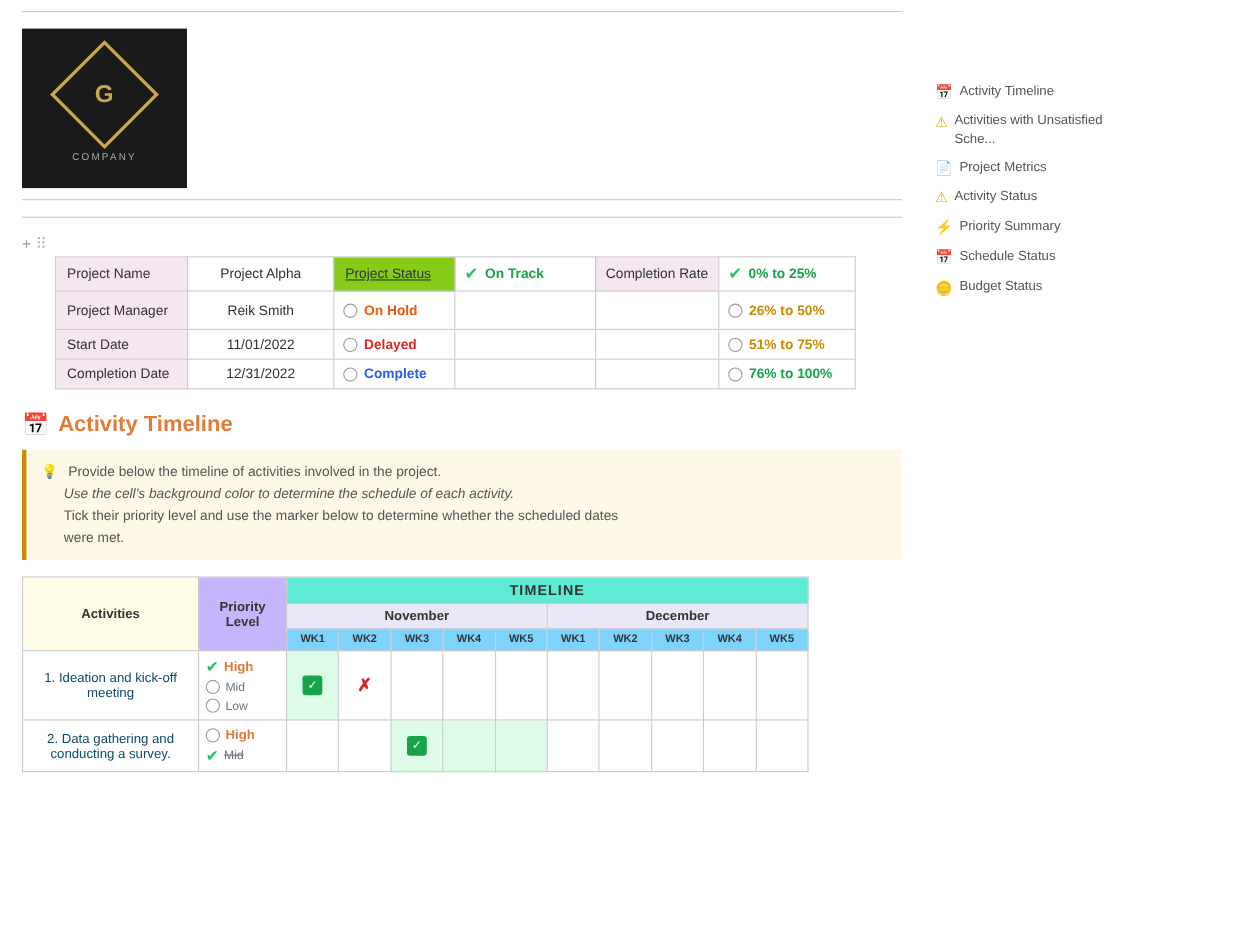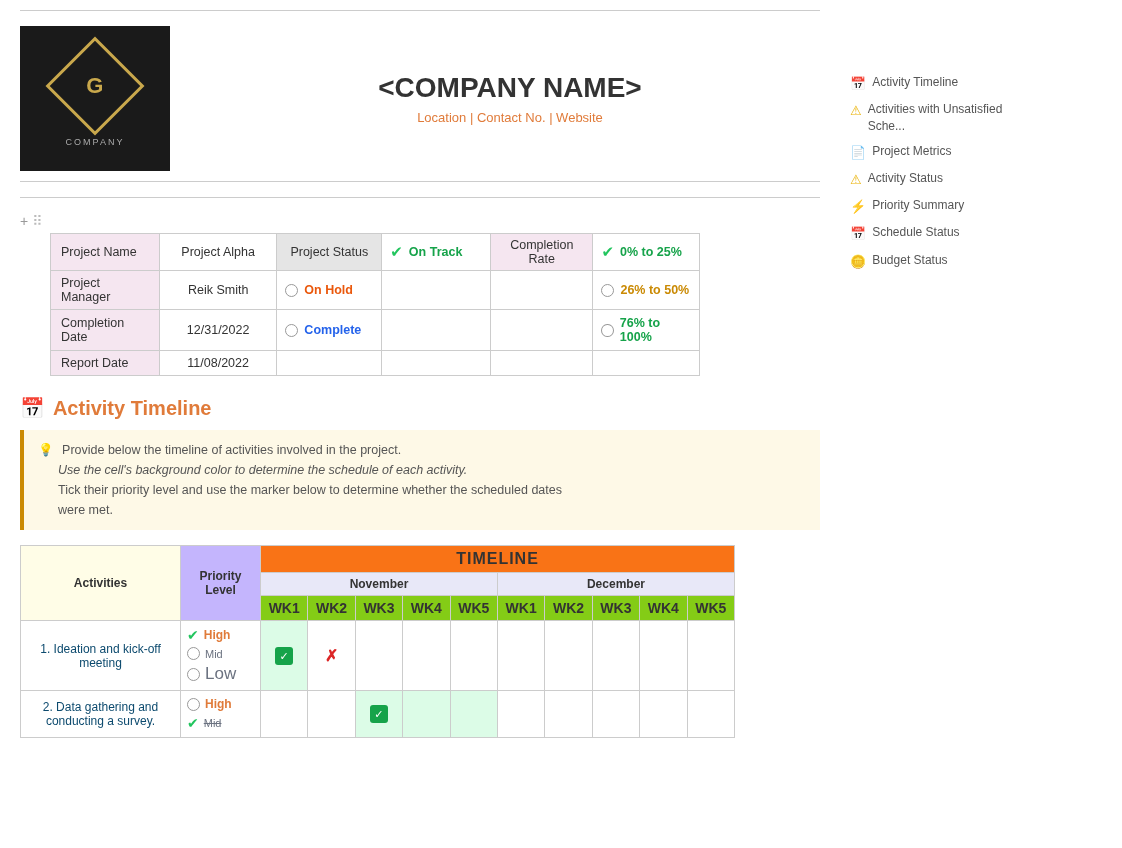--- a/index.html
+++ b/index.html
@@ -91,21 +91,21 @@
     }
 
     
     .project-table-wrapper {
       margin-bottom: 20px;
       margin-left: 30px;
     }
 
     .project-table {
       border-collapse: collapse;
-      width: 650px;
+      width: 728px;
     }
 
     .project-table td {
       border: 1px solid #ccc;
       padding: 5px 10px;
       font-size: 12.5px;
     }
 
     .project-table .label-cell {
       background: #f5e6f0;
@@ -180,35 +180,35 @@
       font-size: 12px;
     }
 
     .timeline-table th, .timeline-table td {
       border: 1px solid #ccc;
       padding: 4px 6px;
       text-align: center;
     }
 
     .timeline-header-timeline {
-      background: #f97316;
-      font-weight: bold;
-      font-size: 16px;
+      background: #5eead4;
+      font-weight: bold;
+      font-size: 13px;
       letter-spacing: 1px;
     }
 
     .timeline-header-month {
       background: #e8e8f8;
       font-weight: bold;
     }
 
     .timeline-header-wk {
-      background: #84cc16;
-      font-weight: bold;
-      font-size: 14px;
+      background: #7dd3fc;
+      font-weight: bold;
+      font-size: 10px;
     }
 
     .act-header {
       background: #fffde7;
       font-weight: bold;
       vertical-align: middle;
     }
 
     .priority-header {
       background: #c4b5fd;
@@ -321,38 +321,34 @@
   <div class="main-content">
 
     <hr class="header-line">
     <div class="header-section">
       <div class="company-logo">
         <div class="logo-diamond">
           <div class="logo-inner">G</div>
         </div>
         <div class="logo-text">COMPANY</div>
       </div>
-      <div class="company-info">
-        <div class="company-name">&lt;COMPANY NAME&gt;</div>
-        <div class="company-contact">Location | Contact No. | Website</div>
-      </div>
     </div>
     <hr class="header-line">
 
     <div class="table-controls">
       <span class="plus-icon">+</span>
       <span class="drag-icon">⠿</span>
     </div>
     <div class="project-table-wrapper">
       <table class="project-table">
         <tbody>
             <tr>
           <td class="label-cell">Project Name</td>
           <td class="value-cell">Project Alpha</td>
-          <td class="label-cell" style="width:120px;text-align:center;background:#e5e5e5;">Project Status</td>
+          <td class="label-cell" style="width:120px;background:#84cc16;text-decoration:underline;">Project Status</td>
           <td style="width:160px;padding:4px 8px;">
             <div class="status-row">
               <span class="check-green">✔</span>
               <span class="text-green">On Track</span>
             </div>
           </td>
           <td style="width:130px;padding:4px 8px;background:#f5e6f0;text-align:center;">Completion Rate</td>
           <td style="width:155px;padding:4px 8px;">
             <div class="status-row">
               <span class="check-green">✔</span>
@@ -372,44 +368,54 @@
           <td></td>
           <td></td>
           <td style="padding:4px 8px;">
             <div class="status-row">
               <span class="radio-empty"></span>
               <span class="percent-yellow">26% to 50%</span>
             </div>
           </td>
         </tr>
         <tr>
+          <td class="label-cell">Start Date</td>
+          <td class="value-cell">11/01/2022</td>
+          <td style="padding:4px 8px;">
+            <div class="status-row">
+              <span class="radio-empty"></span>
+              <span class="text-red">Delayed</span>
+            </div>
+          </td>
+          <td></td>
+          <td></td>
+          <td style="padding:4px 8px;">
+            <div class="status-row">
+              <span class="radio-empty"></span>
+              <span class="percent-yellow">51% to 75%</span>
+            </div>
+          </td>
+        </tr>
+        <tr>
           <td class="label-cell">Completion Date</td>
           <td class="value-cell">12/31/2022</td>
           <td style="padding:4px 8px;text-align:right;">
             <div class="status-row">
               <span class="radio-empty"></span>
               <span class="text-blue">Complete</span>
             </div>
           </td>
           <td></td>
           <td></td>
           <td style="padding:4px 8px;">
             <div class="status-row">
               <span class="radio-empty"></span>
               <span class="percent-green">76% to 100%</span>
             </div>
           </td>
-        </tr>
-        <tr>
-          <td class="label-cell">Report Date</td>
-          <td class="value-cell">11/08/2022</td>
-          <td></td>
-          <td></td>
-          <td></td>
-          <td></td>
         </tr>
       </tbody>
         </table>
     </div>
 
     <div class="section-spacing">
       <div class="section-header">
         <span class="calendar-icon">📅</span>
         <span class="section-title">Activity Timeline</span>
       </div>
@@ -453,21 +459,21 @@
               <div class="priority-item">
                 <span style="color:#22c55e;font-size:14px;">✔</span>
                 <span class="priority-high">High</span>
               </div>
               <div class="priority-item">
                 <span class="radio-empty"></span>
                 <span style="color:#6b7280;font-size:11px;">Mid</span>
               </div>
               <div class="priority-item">
                 <span class="radio-empty"></span>
-                <span style="color:#6b7280;font-size:17px;">Low</span>
+                <span style="color:#6b7280;font-size:11px;">Low</span>
               </div>
             </td>
             <td class="cell-green" style="text-align:center;vertical-align:middle;">
               <span class="check-mark">✓</span>
             </td>
             <td style="text-align:center;vertical-align:middle;">
               <span class="x-mark">✗</span>
             </td>
             <td></td>
             <td></td>

